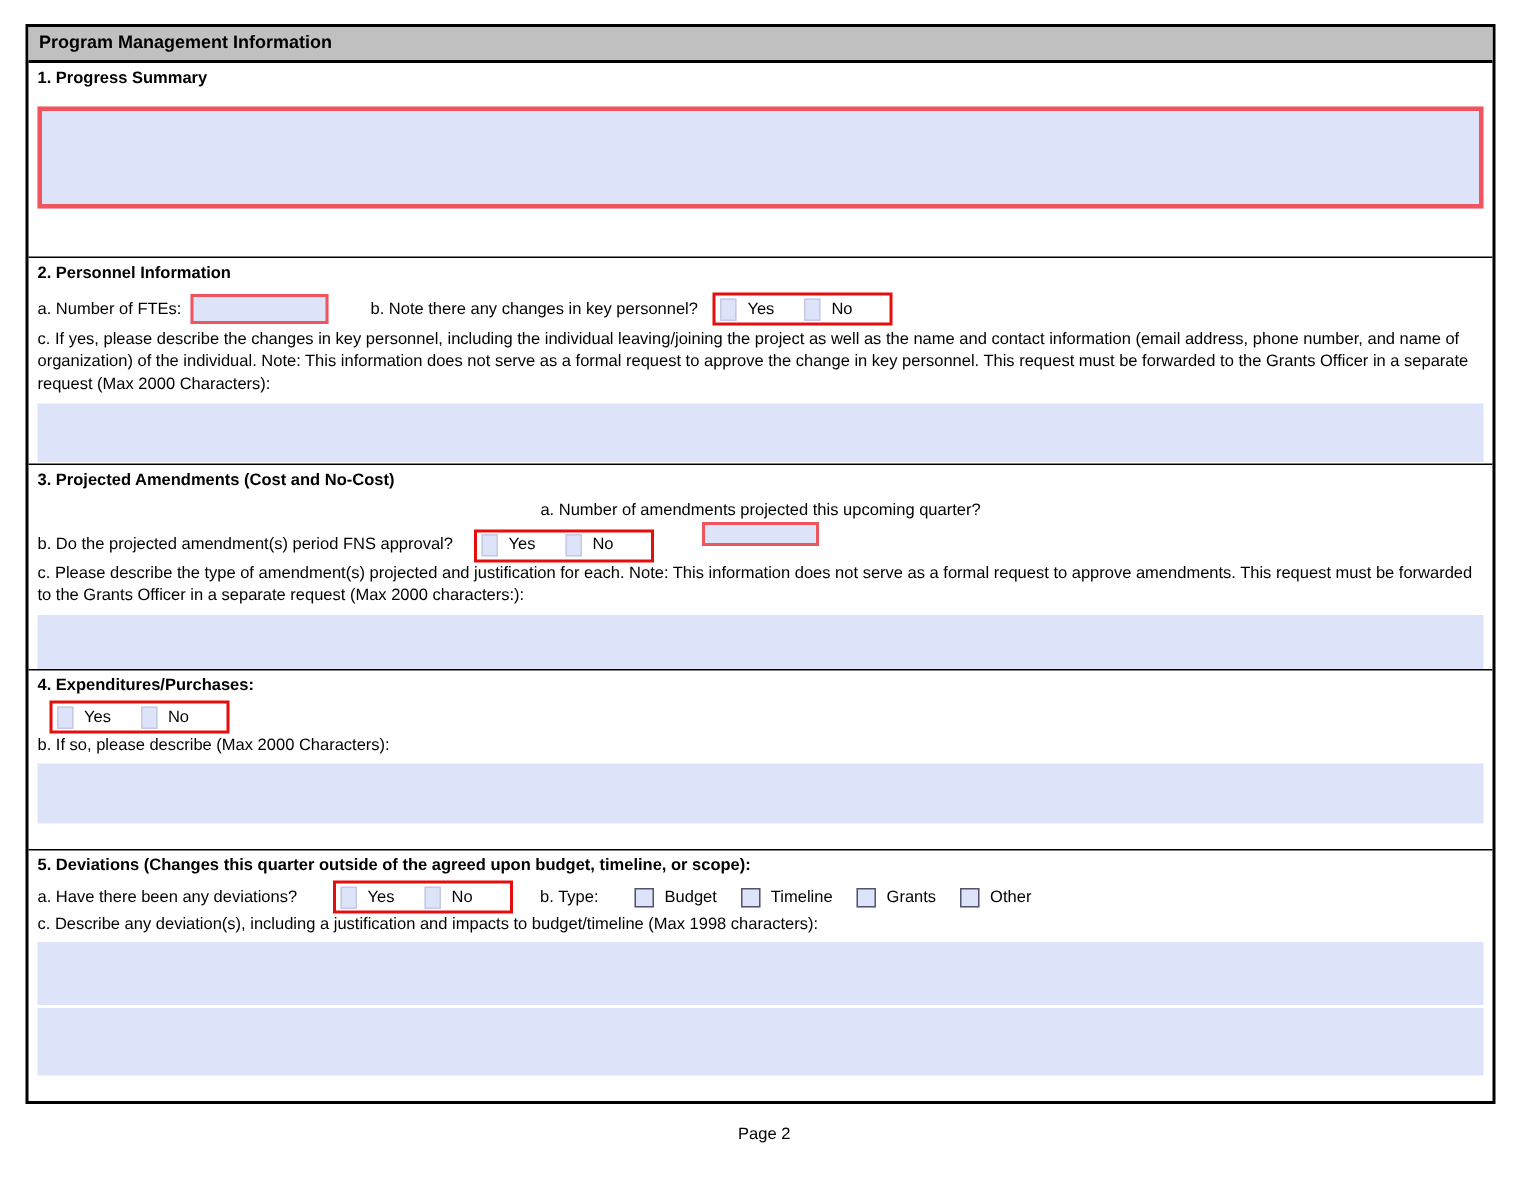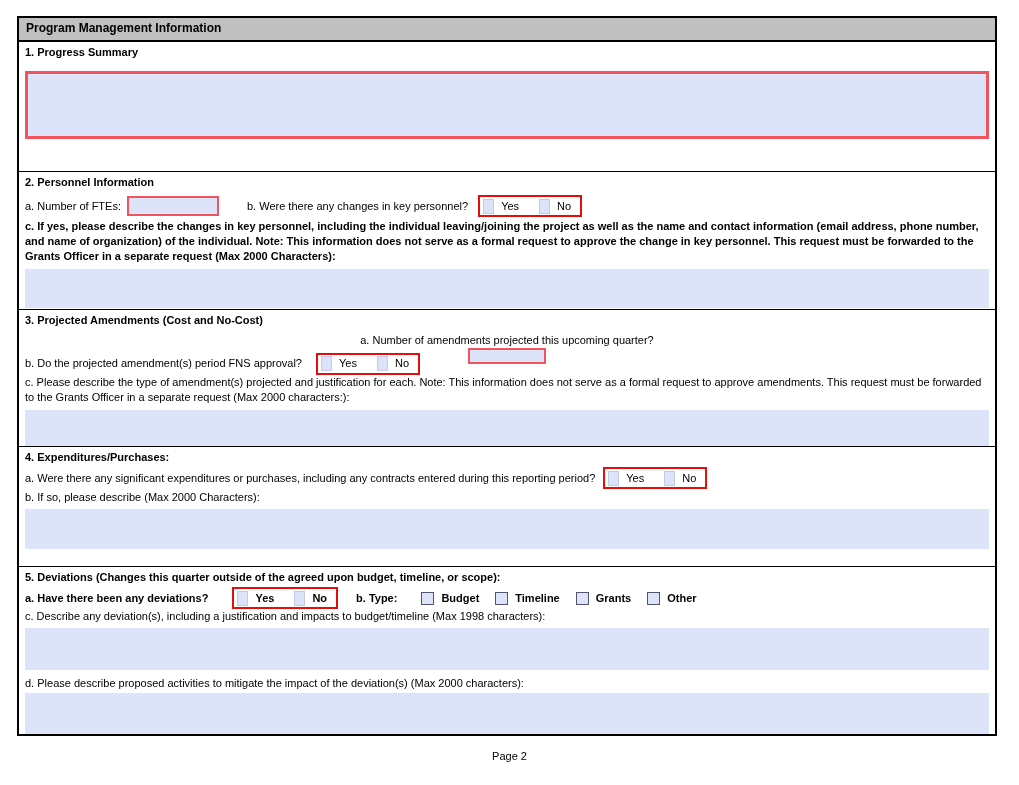--- a/index.html
+++ b/index.html
@@ -33,46 +33,46 @@
   .field-area.required { border:3px solid #f0545c; }
   .row { display:flex; align-items:center; line-height:15px; }
   .text-input {
     background:#dde3f8; border:2px solid #f0545c; outline:none;
     height:20px; font-family:"Liberation Sans", sans-serif; font-size:11px;
     padding:0 3px;
   }
   .yesno {
     display:inline-flex; align-items:center;
     border:2px solid #e60d0d; background:#fff;
-    height:22px; padding:0 7px 0 3px;
+    height:22px; padding:0 23px 0 3px;
   }
   .yn-box {
     width:11px; height:15px; background:#dde3f8;
     border:1px solid #c3caе3; border:1px solid #c3cae3;
     display:inline-block; cursor:pointer;
   }
   .yn-label { margin:0 20px 0 7px; }
   .yn-label.last { margin-right:2px; }
   .checkbox {
     width:13px; height:13px; background:#dde3f8;
     border:1px solid #54536e; display:inline-block; cursor:pointer;
   }
   .cb-label { margin:0 16px 0 7px; }
   .s1-area { height:68px; margin-top:11px; }
   .s2-row { margin-top:5px; height:22px; }
-  .s2-para { margin-top:2px;font-weight:bold; }
+  .s2-para { margin-top:2px; }
   .s2-area { height:39px; margin-top:5px; }
   .s3-rowa { margin-top:5px; height:20px;flex-direction:column; }
   .s3-rowb { height:21px; }
   .s3-para { margin-top:1px; }
   .s3-area { height:39px; margin-top:5px; }
   .s4-rowa { margin-top:2px; height:22px; }
   .s4-labelb { margin-top:1px; }
   .s4-area { height:40px; margin-top:4px; }
-  .s5-rowa { margin-top:2px; height:22px;font-weight:bold; }
+  .s5-rowa { margin-top:2px; height:22px; }
   .s5-area-c { height:42px; margin-top:4px; }
   .s5-labeld { margin-top:6px; }
   .s5-area-d { height:45px; margin-top:2px; }
   .page-footer {
     position:absolute; left:0; top:749px; width:1019px;
     text-align:center; line-height:15px;
   }
   .ml6 { margin-left:6px; }
   .ml8 { margin-left:8px; }
   .ml10 { margin-left:10px; }
@@ -93,21 +93,21 @@
   <div class="section" style="height:130px;">
     <div class="sec-title">1. Progress Summary</div>
     <textarea class="field-area required s1-area" style=""></textarea>
   </div>
 
   <div class="section" style="height:138px;">
     <div class="sec-title">2. Personnel Information</div>
     <div class="row s2-row">
       <span>a. Number of FTEs:</span>
       <input class="text-input ml6" style="width: 92px;">
-      <span class="ml28">b. Were there any changes in key personnel?</span>
+      <span class="ml28">b. Note there any changes in key personnel?</span>
       <span class="yesno ml10">
         <span class="yn-box"></span>
         <span class="yn-label">Yes</span>
         <span class="yn-box"></span>
         <span class="yn-label last">No</span>
       </span>
     </div>
     <div class="body-text s2-para">c. If yes, please describe the changes in key personnel, including the individual leaving/joining the project as well as the name and contact information (email address, phone number, and name of organization) of the individual. Note: This information does not serve as a formal request to approve the change in key personnel. This request must be forwarded to the Grants Officer in a separate request (Max 2000 Characters):</div>
     <textarea class="field-area s2-area" style=""></textarea>
   </div>
@@ -127,21 +127,20 @@
         <span class="yn-label last">No</span>
       </span>
     </div>
     <div class="body-text s3-para">c. Please describe the type of amendment(s) projected and justification for each. Note: This information does not serve as a formal request to approve amendments. This request must be forwarded to the Grants Officer in a separate request (Max 2000 characters:):</div>
     <textarea class="field-area s3-area" style=""></textarea>
   </div>
 
   <div class="section" style="height:120px;">
     <div class="sec-title">4. Expenditures/Purchases:</div>
     <div class="row s4-rowa">
-      <span>a. Were there any significant expenditures or purchases, including any contracts entered during this reporting period?</span>
       <span class="yesno ml8">
         <span class="yn-box"></span>
         <span class="yn-label">Yes</span>
         <span class="yn-box"></span>
         <span class="yn-label last">No</span>
       </span>
     </div>
     <div class="body-text s4-labelb">b. If so, please describe (Max 2000 Characters):</div>
     <textarea class="field-area s4-area" style=""></textarea>
   </div>
@@ -161,19 +160,18 @@
       <span class="cb-label">Budget</span>
       <span class="checkbox"></span>
       <span class="cb-label">Timeline</span>
       <span class="checkbox"></span>
       <span class="cb-label">Grants</span>
       <span class="checkbox"></span>
       <span class="cb-label">Other</span>
     </div>
     <div class="body-text">c. Describe any deviation(s), including a justification and impacts to budget/timeline (Max 1998 characters):</div>
     <textarea class="field-area s5-area-c" style=""></textarea>
-    <div class="body-text s5-labeld">d. Please describe proposed activities to mitigate the impact of the deviation(s) (Max 2000 characters):</div>
     <textarea class="field-area s5-area-d" style=""></textarea>
   </div>
 
 </div>
 
 <div class="page-footer">Page 2</div>
 
 </body></html>

